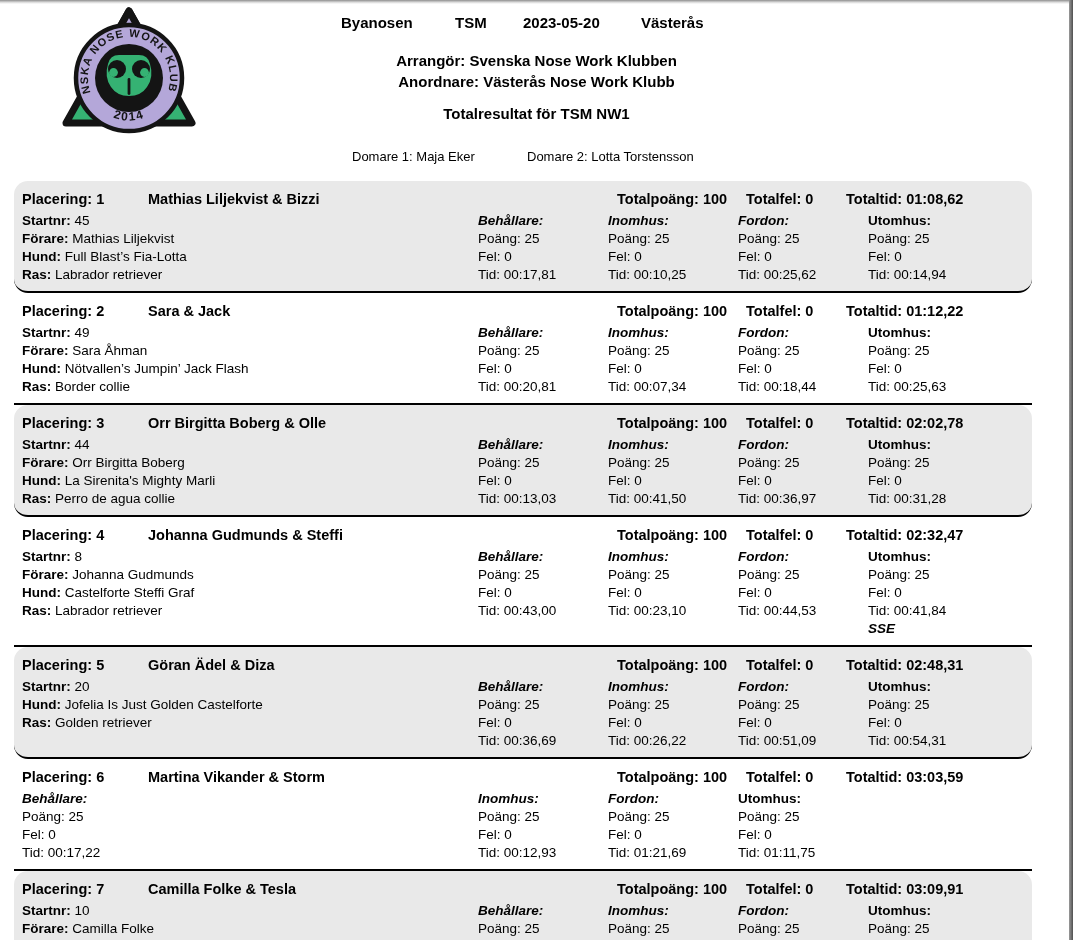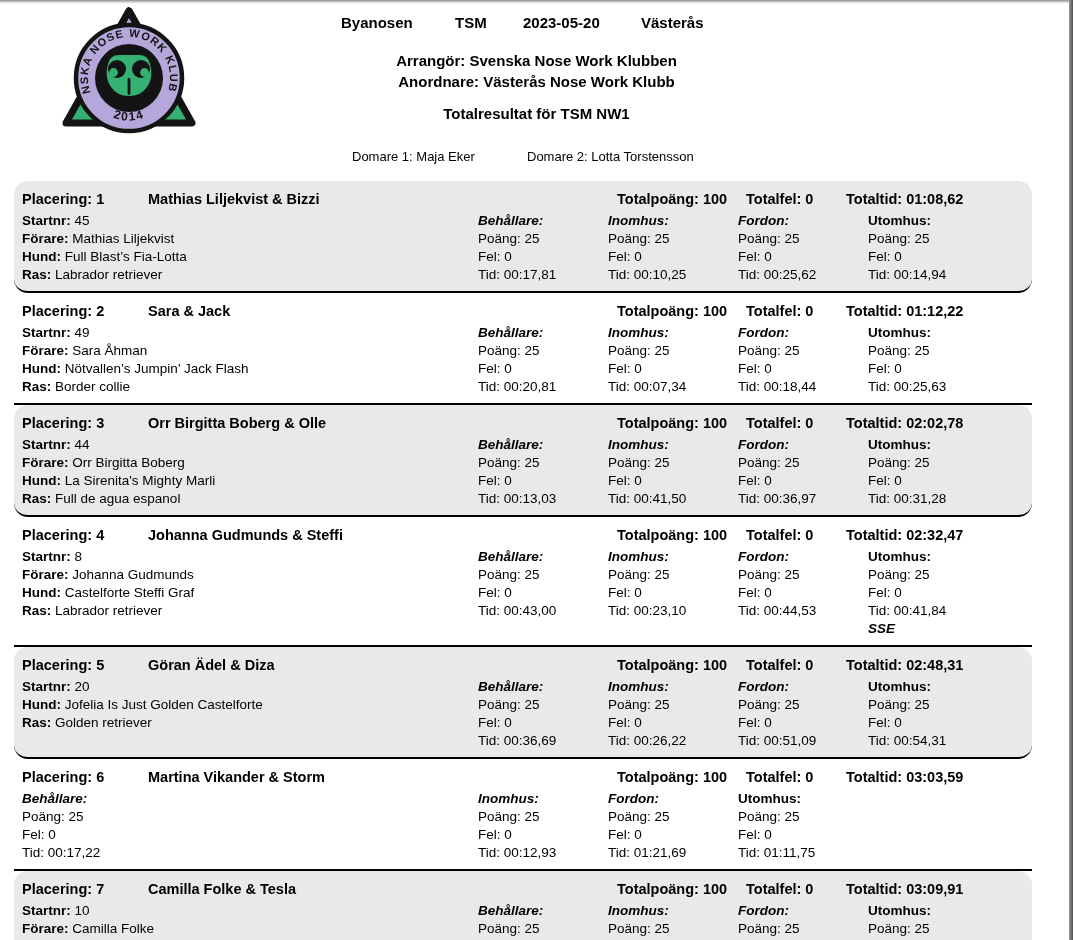--- a/index.html
+++ b/index.html
@@ -213,21 +213,21 @@
       <span class="team">Orr Birgitta Boberg &amp; Olle</span>
       <span class="tp"><span>Totalpoäng:</span> <span>100</span></span>
       <span class="tf"><span>Totalfel:</span> <span>0</span></span>
       <span class="tt"><span>Totaltid:</span> <span>02:02,78</span></span>
     </div>
     <div class="block-body">
       <div class="competitor">
         <div class="row"><span class="lbl">Startnr:</span> <span>44</span></div>
         <div class="row"><span class="lbl">Förare:</span> <span>Orr Birgitta Boberg</span></div>
         <div class="row"><span class="lbl">Hund:</span> <span>La Sirenita's Mighty Marli</span></div>
-        <div class="row"><span class="lbl">Ras:</span> <span>Full de agua espanol</span></div>
+        <div class="row"><span class="lbl">Ras:</span> <span>Perro de agua collie</span></div>
       </div>
       <div class="area">
         <div class="row area-label">Behållare:</div>
         <div class="row"><span>Poäng:</span> <span>25</span></div>
         <div class="row"><span>Fel:</span> <span>0</span></div>
         <div class="row"><span>Tid:</span> <span>00:13,03</span></div>
       </div>
       <div class="area">
         <div class="row area-label">Inomhus:</div>
         <div class="row"><span>Poäng:</span> <span>25</span></div>

